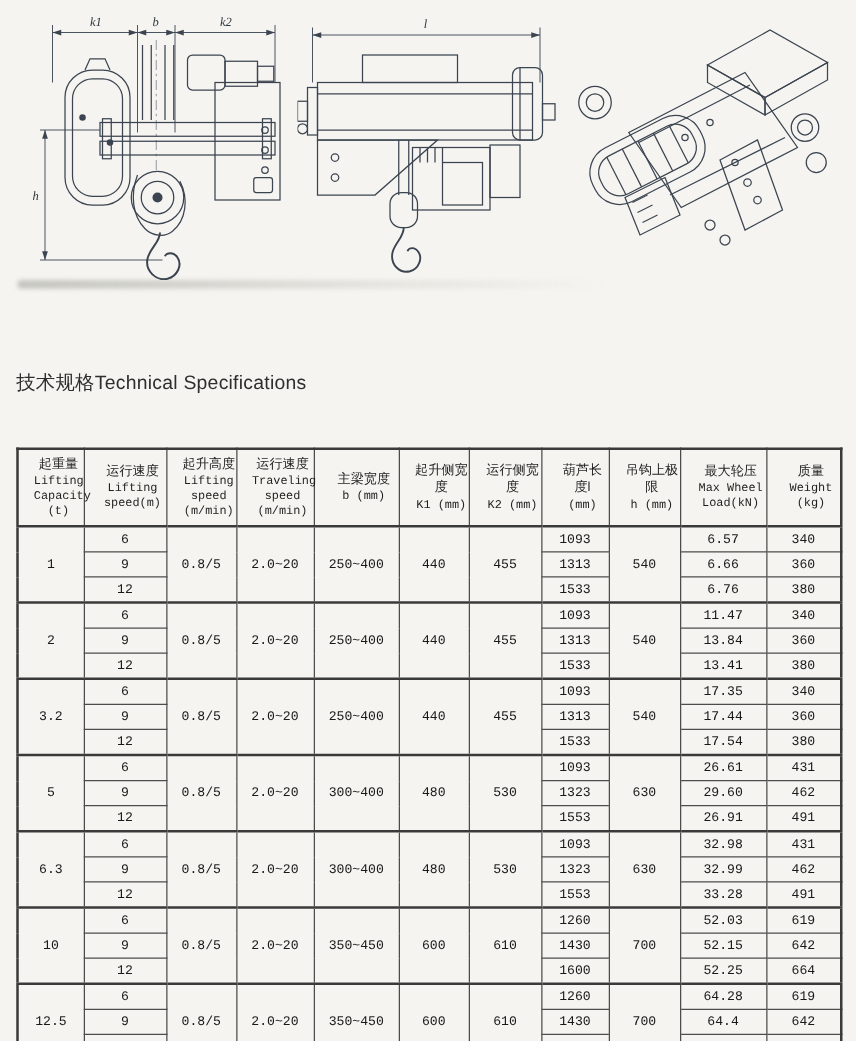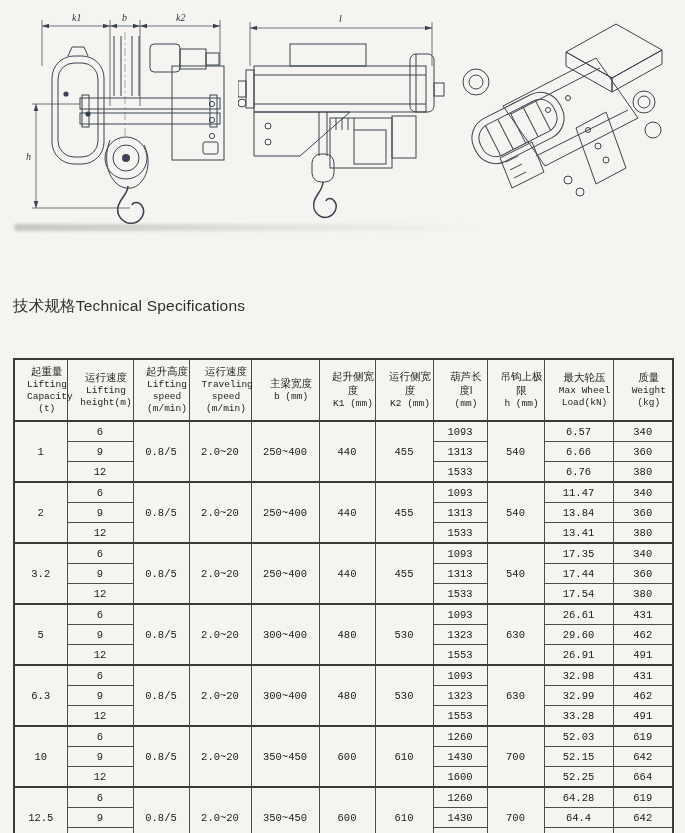--- a/index.html
+++ b/index.html
@@ -207,21 +207,21 @@
       <tr>
         <th>
           <span class="cn">起重量</span>
           <span class="en">Lifting</span>
           <span class="en">Capacity</span>
           <span class="en">(t)</span>
         </th>
         <th>
           <span class="cn">运行速度</span>
           <span class="en">Lifting</span>
-          <span class="en">height(m)</span>
+          <span class="en">speed(m)</span>
         </th>
         <th>
           <span class="cn">起升高度</span>
           <span class="en">Lifting</span>
           <span class="en">speed</span>
           <span class="en">(m/min)</span>
         </th>
         <th>
           <span class="cn">运行速度</span>
           <span class="en">Traveling</span>

